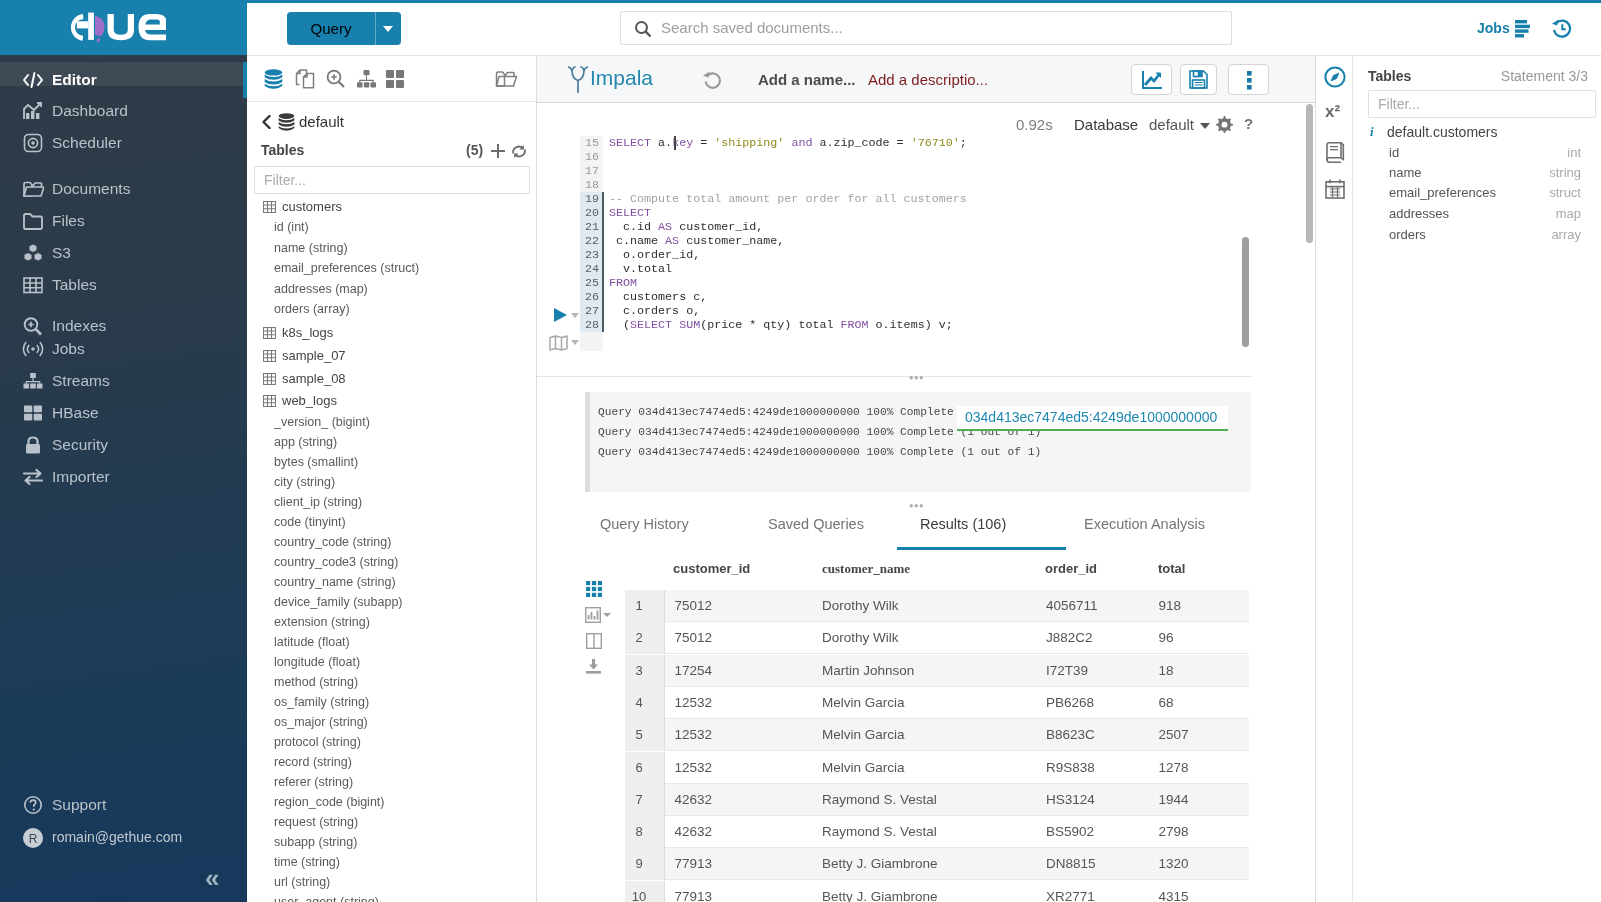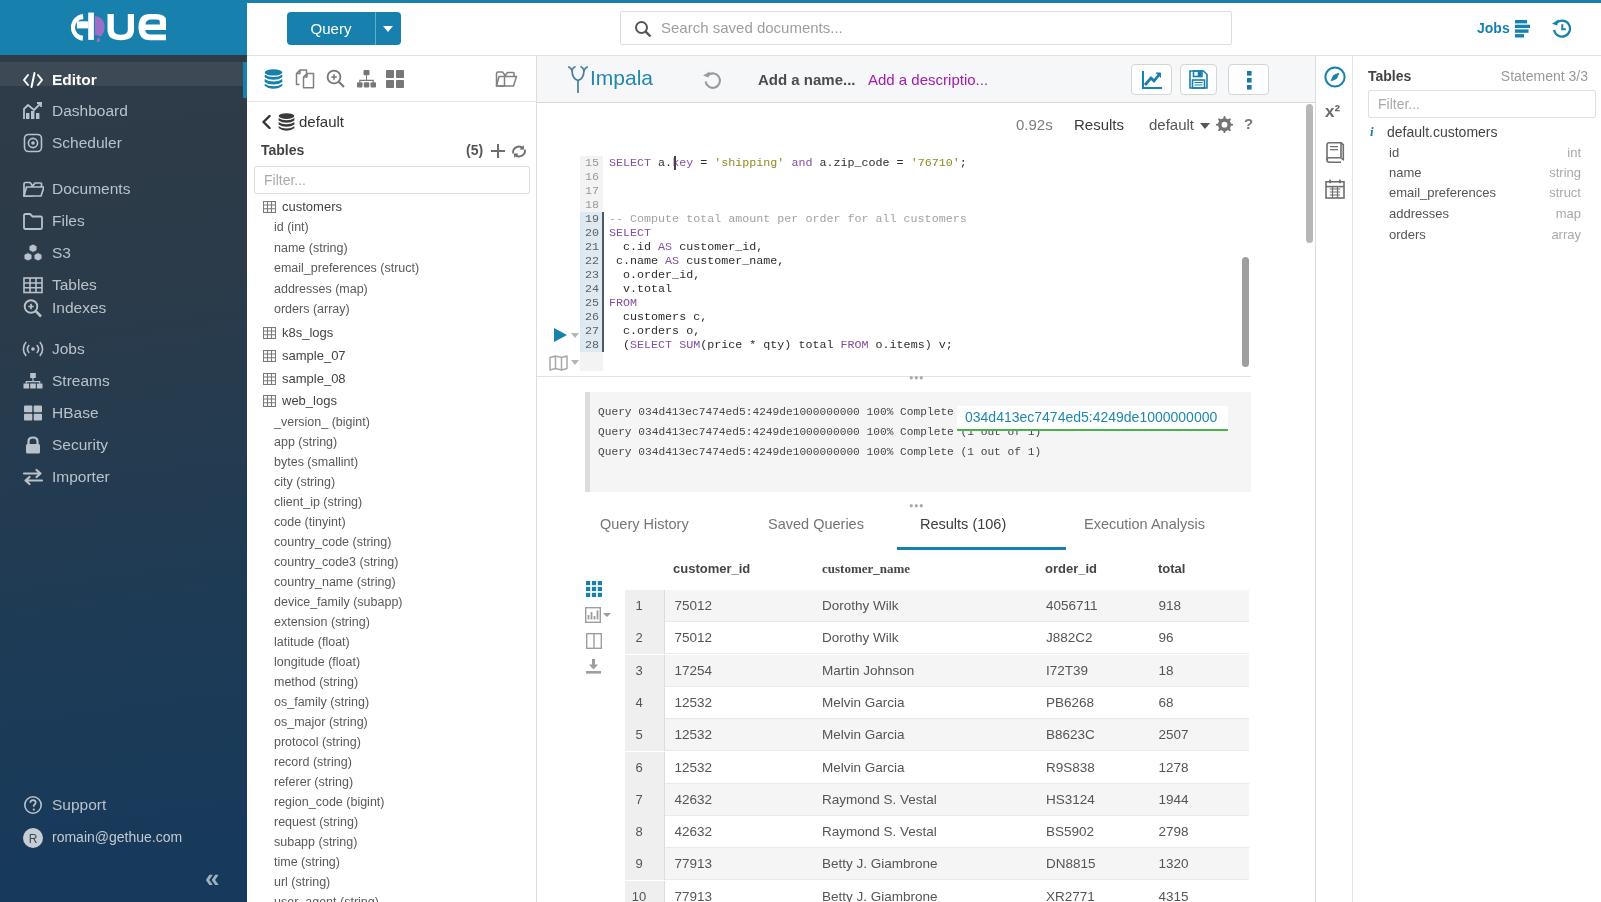--- a/index.html
+++ b/index.html
@@ -17,21 +17,21 @@
 .nav-item .ntxt { position:absolute; left:52px; top:0; }
 .nav-item svg { position:absolute; left:22px; top:6px; }
 #nav-editor { top:62px; height:24px; line-height:36px; background:#3d4a55; color:#fff; font-weight:bold; }
 #nav-editor .edge { position:absolute; right:0; top:0; width:4px; height:36px; background:#1780ad; }
 #nav-editor svg { top:8px; }
 
 
 #topbar { left:247px; top:0; width:1354px; height:56px; background:#fff;
   border-top:3px solid #1780ad; border-bottom:1px solid #e2e2e2; }
 #btn-query { position:absolute; left:40px; top:9px; width:114px; height:33px;
-  background:#1780ad; border-radius:4px; color:#ffffff; font-size:15px; }
+  background:#1780ad; border-radius:4px; color:#000000; font-size:15px; }
 #btn-query .qt { position:absolute; left:0; top:0; width:88px; text-align:center; line-height:33px; }
 #btn-query .qsep { position:absolute; left:88px; top:0; width:1px; height:33px; background:rgba(255,255,255,.35); }
 #btn-query .qc { position:absolute; left:96px; top:14px; width:0; height:0;
   border-left:5px solid transparent; border-right:5px solid transparent; border-top:6px solid #fff; }
 #searchbox { position:absolute; left:373px; top:8px; width:612px; height:34px;
   border:1px solid #ddd; border-radius:2px; background:#fff; }
 #searchbox .ph { position:absolute; left:40px; top:7px; font-size:15px; color:#9e9e9e; }
 #jobs { position:absolute; top:17px; color:#1780ad; font-size:14px; font-weight:bold; }
 
 
@@ -48,21 +48,21 @@
 .col { position:absolute; left:27px; font-size:12.5px; color:#5a5a5a; white-space:nowrap; }
 
 
 #center { left:537px; top:56px; width:779px; height:846px; background:#fff;
   border-right:1px solid #ddd; }
 #ed-header { position:absolute; left:0; top:0; width:778px; height:47px;
   background:#f5f7f8; border-bottom:1px solid #d7d7d7; }
 .hbtn { position:absolute; top:8px; width:41px; height:31px; background:#fff;
   border:1px solid #d4d4d4; border-radius:4px; }
 #toolrow { position:absolute; left:0; top:48px; width:778px; height:40px; }
-#code { position:absolute; left:0; top:100px; width:778px; height:270px; }
+#code { position:absolute; left:0; top:80px; width:778px; height:270px; }
 .gl { position:absolute; left:38px; width:24px; text-align:right; font-family:"Liberation Mono",monospace;
   font-size:11.7px; color:#9a9a9a; height:14px; line-height:14px; }
 .cl { position:absolute; left:72px; font-family:"Liberation Mono",monospace;
   font-size:11.7px; color:#2d2d2d; height:14px; line-height:14px; white-space:pre; }
 .kw { color:#8250a3; }
 .str { color:#8f8a1f; }
 .cmt { color:#a3a3a3; }
 #logbox { position:absolute; left:48px; top:336px; width:666px; height:100px;
   background:#f5f5f5; border-left:5px solid #dcdcdc; }
 .logline { position:absolute; left:8px; font-family:"Liberation Mono",monospace;
@@ -170,21 +170,21 @@
     </div>
     <div class="nav-item" style="top:269px;">
       <svg width="22" height="20" viewBox="0 0 22 20">
           <g stroke="#b9c2ca" stroke-width="1.6" fill="none">
             <rect x="2" y="3" width="18" height="14.5"></rect>
             <path d="M2 8 L20 8 M2 12.8 L20 12.8 M8 3 L8 17.5 M14 3 L14 17.5"></path>
           </g>
         </svg>
       <span class="ntxt">Tables</span>
     </div>
-    <div class="nav-item" style="top:292px;">
+    <div class="nav-item" style="top:310px;">
       <svg width="22" height="20" viewBox="0 0 22 20">
           <g fill="none" stroke="#b9c2ca" stroke-width="1.9">
             <circle cx="9" cy="8.5" r="6.3"></circle>
             <path d="M13.8 13.2 L19 18.5" stroke-width="2.6"></path>
             <path d="M9 5.8 L9 11.2 M6.3 8.5 L11.7 8.5" stroke-width="1.7"></path>
           </g>
         </svg>
       <span class="ntxt">Indexes</span>
     </div>
     <div class="nav-item" style="top:333px;">
@@ -442,21 +442,21 @@
             <path d="M17 5.5 C 17.8 3.6 18.8 2.6 20.2 2"></path>
             <path d="M17 5.5 C 16.3 3.3 15.3 2.2 14 1.8"></path>
           </g>
         </svg>
       <div style="position:absolute;left:53px;top:10px;font-size:21px;color:#2387ae;">Impala</div>
       <svg width="19" height="19" viewBox="0 0 19 19" style="position:absolute;left:166px;top:15px;">
           <path d="M5 4.2 A 7.2 7.2 0 1 1 2.6 10.5" fill="none" stroke="#9a9a9a" stroke-width="2.1"></path>
           <path d="M6.8 0.4 L5.6 6.4 L0 4.6 Z" fill="#9a9a9a"></path>
         </svg>
       <div style="position:absolute;left:221px;top:15px;font-size:15px;font-weight:bold;color:#4c4c4c;">Add a name...</div>
-      <div style="position:absolute;left:331px;top:15px;font-size:15px;color:#a21caf;">Add a descriptio...</div>
+      <div style="position:absolute;left:331px;top:15px;font-size:15px;color:#7f1d1d;">Add a descriptio...</div>
       <div class="hbtn" style="left:594px;">
           <svg width="22" height="20" viewBox="0 0 22 20" style="position:absolute;left:9px;top:5px;">
             <g stroke="#1780ad" fill="none">
               <path d="M2 1 L2 18 L21 18" stroke-width="2"></path>
               <path d="M4 15 L10 8 L13 11 L19 3.5" stroke-width="2.8"></path>
               <path d="M15 3 L19.5 3 L19.5 7.5" fill="#1780ad" stroke-width="1"></path>
             </g>
           </svg>
         </div>
       <div class="hbtn" style="left:643px; width:37px;">
@@ -475,21 +475,21 @@
             <g fill="#1879a8">
               <rect x="0" y="0" width="4.6" height="4.6"></rect>
               <rect x="0" y="7" width="4.6" height="4.6"></rect>
               <rect x="0" y="14" width="4.6" height="4.6"></rect>
             </g>
           </svg>
         </div>
     </div>
     <div id="toolrow">
       <div style="position:absolute;left:479px;top:12px;font-size:15px;color:#7d7d7d;">0.92s</div>
-      <div style="position:absolute;left:537px;top:12px;font-size:15px;color:#3a3a3a;">Results</div>
+      <div style="position:absolute;left:537px;top:12px;font-size:15px;color:#3a3a3a;">Database</div>
       <div style="position:absolute;left:612px;top:12px;font-size:15px;color:#555;">default</div>
       <div style="position:absolute;left:663px;top:19px;width:0;height:0;border-left:5px solid transparent;border-right:5px solid transparent;border-top:6px solid #555;"></div>
       <svg width="17" height="17" viewBox="0 0 18 18" style="position:absolute;left:679px;top:12px;">
           <path fill="#757575" fill-rule="evenodd" d="M8.2 0 L9.8 0 L10.2 2.4 Q11.6 2.7 12.7 3.5 L14.8 2.3 L15.9 3.4 L14.7 5.5 Q15.5 6.6 15.8 8 L18 8.4 L18 10 L15.8 10.4 Q15.5 11.8 14.7 12.9 L15.9 15 L14.8 16.1 L12.7 14.9 Q11.6 15.7 10.2 16 L9.8 18.2 L8.2 18.2 L7.8 16 Q6.4 15.7 5.3 14.9 L3.2 16.1 L2.1 15 L3.3 12.9 Q2.5 11.8 2.2 10.4 L0 10 L0 8.4 L2.2 8 Q2.5 6.6 3.3 5.5 L2.1 3.4 L3.2 2.3 L5.3 3.5 Q6.4 2.7 7.8 2.4 Z M9 6.1 A 3.1 3.1 0 1 0 9 12.3 A 3.1 3.1 0 1 0 9 6.1"></path>
         </svg>
       <div style="position:absolute;left:707px;top:11px;font-size:15px;color:#757575;font-weight:bold;">?</div>
     </div>
     <div id="code">
       <div style="position:absolute;left:43px;top:0;width:23px;height:215px;background:#f3f3f3;"></div>
       <div style="position:absolute;left:43px;top:56px;width:23px;height:140px;background:#dfe9f1;"></div>

